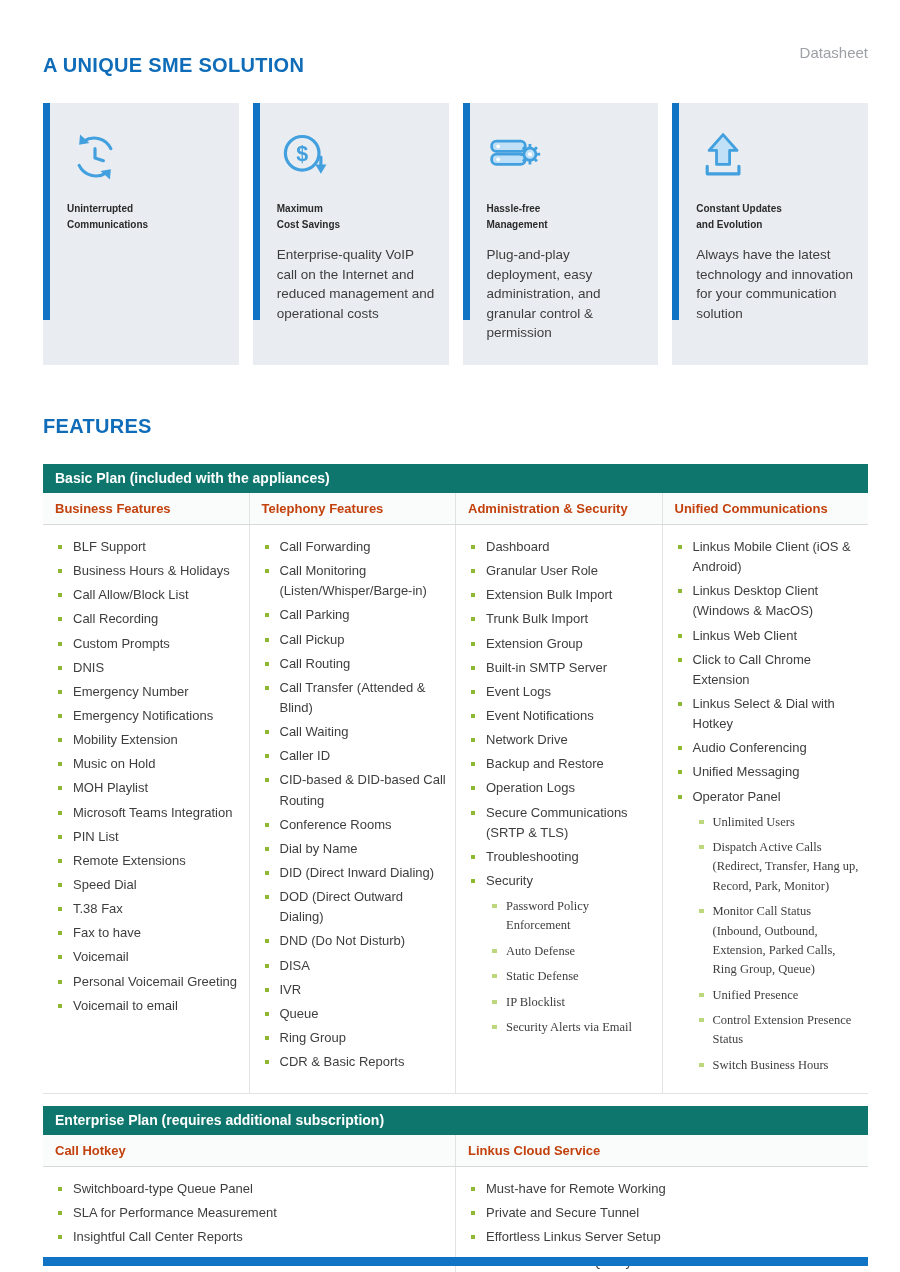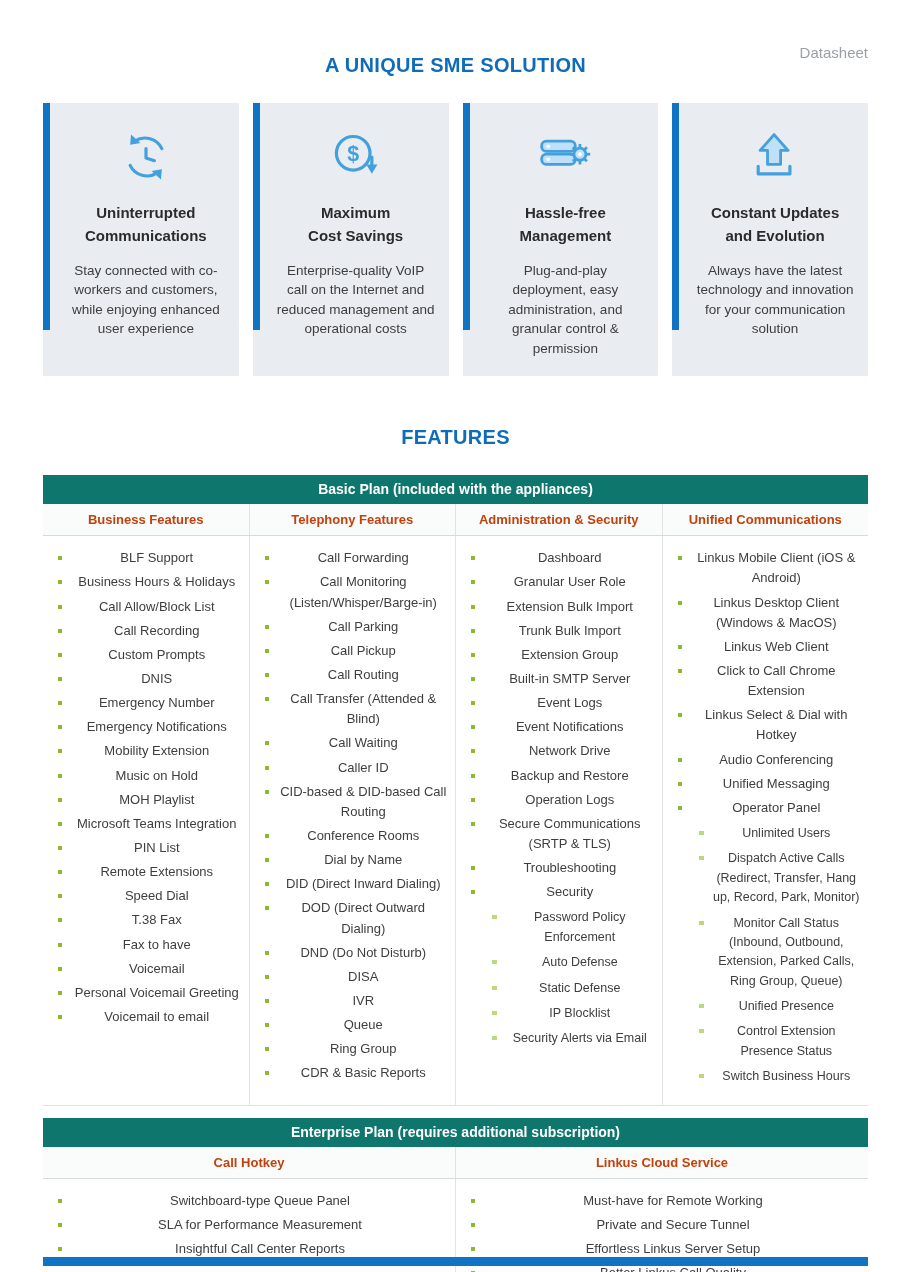--- a/index.html
+++ b/index.html
@@ -1,30 +1,30 @@
 <!DOCTYPE html>
 <html><head>
 <meta charset="utf-8">
 <style>
   * { margin:0; padding:0; box-sizing:border-box; }
   html,body { background:#ffffff; }
   body { font-family:"Liberation Sans", sans-serif; }
-  .page { position:relative; width:900px; height:1272px; background:#fff; overflow:hidden;text-align:center; }
+  .page { position:relative; width:900px; height:1272px; background:#fff; overflow:hidden; }
   .content { padding:0 32px 0 43px; }
 
   .datasheet-label { position:absolute; top:44px; right:32px; font-size:15px; color:#9da1a6; }
 
   h1.main-heading { margin-top:54px; font-size:20px; font-weight:bold; color:#0f6cb8; letter-spacing:.3px; }
 
   
   .cards { display:flex; gap:14px; margin-top:26px; }
   .card { position:relative; flex:1; background:#e9edf2; min-height:262px; padding:26px 14px 18px 24px; }
   .card .accent { position:absolute; left:0; top:0; width:7px; height:83%; background:#1173c4; }
   .card .icon { height:56px; margin-bottom:16px; }
-  .card h3 { font-size:15px; font-weight:bold; color:#2b2b2b; line-height:1.55; }
+  .card h3 { font-size:10px; font-weight:bold; color:#2b2b2b; line-height:1.55; }
   .card p { margin-top:13px; font-size:13.5px; color:#3d3d3d; line-height:1.45; }
 
   h2.features-heading { margin-top:50px; font-size:20px; font-weight:bold; color:#0f6cb8; letter-spacing:.3px; }
 
   
   .plan { margin-top:26px; }
   .plan + .plan { margin-top:12px; }
   .plan-bar { background:#0f766e; color:#fff; font-weight:bold; font-size:14px; padding:6px 12px 7px; }
   .plan-headrow { display:flex; background:#fafbfb; border-bottom:1px solid #d9d9d9; }
   .plan-headrow .hcell { flex:1; padding:8px 12px; font-size:13px; font-weight:bold; color:#c2410c; }
@@ -32,21 +32,21 @@
   .plan-body { display:flex; border-bottom:1px solid #e3e3e3; }
   .plan-body .bcol { flex:1; padding:8px 8px 12px 12px; }
   .plan-body .bcol + .bcol { border-left:1px solid #e3e3e3; }
   .basic .plan-body { min-height:500px; }
   .enterprise .plan-body { min-height:104px; }
 
   ul.feature-list { list-style:none; }
   ul.feature-list > li { position:relative; padding-left:18px; font-size:13px; color:#3e3e3e; line-height:1.55; margin:4px 0; }
   ul.feature-list > li::before { content:""; position:absolute; left:3px; top:8px; width:4px; height:4px; background:#8fb832; }
   ul.sublist { list-style:none; margin-top:4px; }
-  ul.sublist > li { position:relative; padding-left:20px; margin:6px 0; font-size:12.5px; color:#3e3e3e; line-height:1.55; }
+  ul.sublist > li { position:relative; padding-left:20px; margin:6px 0; font-size:12.5px; color:#3e3e3e; line-height:1.55;font-family:Liberation Serif, serif; }
   ul.sublist > li::before { content:""; position:absolute; left:6px; top:7px; width:5px; height:4px; background:#bcd77c; }
 
   .footer-bar { position:absolute; left:43px; right:32px; bottom:6px; height:9px; background:#1173c4; }
 
   svg .st { stroke:#43a0de; fill:none; stroke-width:3.4; stroke-linecap:round; stroke-linejoin:round; }
   svg .fl { fill:#bfe0f6; stroke:#43a0de; stroke-width:3; stroke-linejoin:round; }
 </style>
 </head>
 <body>
 
@@ -63,21 +63,20 @@
         <div class="icon">
           <svg width="56" height="56" viewBox="0 0 60 60">
             <path class="st" d="M47 21 A20 20 0 0 0 18 13"></path>
             <polygon points="14,6 13,17 24,15" fill="#43a0de"></polygon>
             <path class="st" d="M13 39 A20 20 0 0 0 42 47"></path>
             <polygon points="46,54 47,43 36,45" fill="#43a0de"></polygon>
             <path class="st" d="M30 21 L30 31 L39 34"></path>
           </svg>
         </div>
         <h3><span>Uninterrupted</span><br><span>Communications</span></h3>
-        <p>Stay connected with co-workers and customers, while enjoying enhanced user experience</p>
       </div>
 
       <div class="card">
         <span class="accent"></span>
         <div class="icon">
           <svg width="56" height="56" viewBox="0 0 60 60">
             <circle class="st" cx="27" cy="26" r="18"></circle>
             <text x="27" y="34" text-anchor="middle" font-size="23" font-weight="bold" fill="#43a0de" font-family="Liberation Sans, sans-serif">$</text>
             <path class="st" d="M47 30 v9"></path>
             <polygon points="41,38 53,38 47,48" fill="#43a0de"></polygon>

